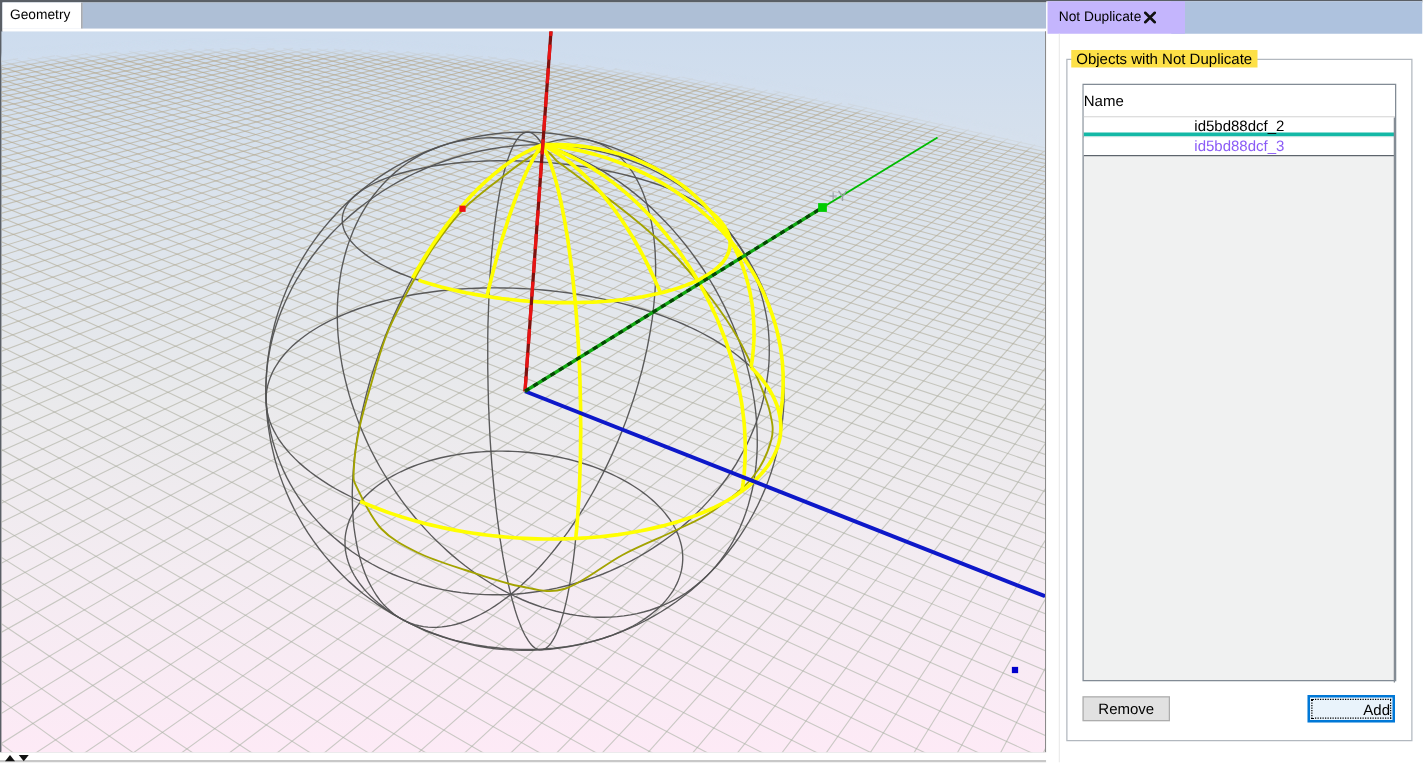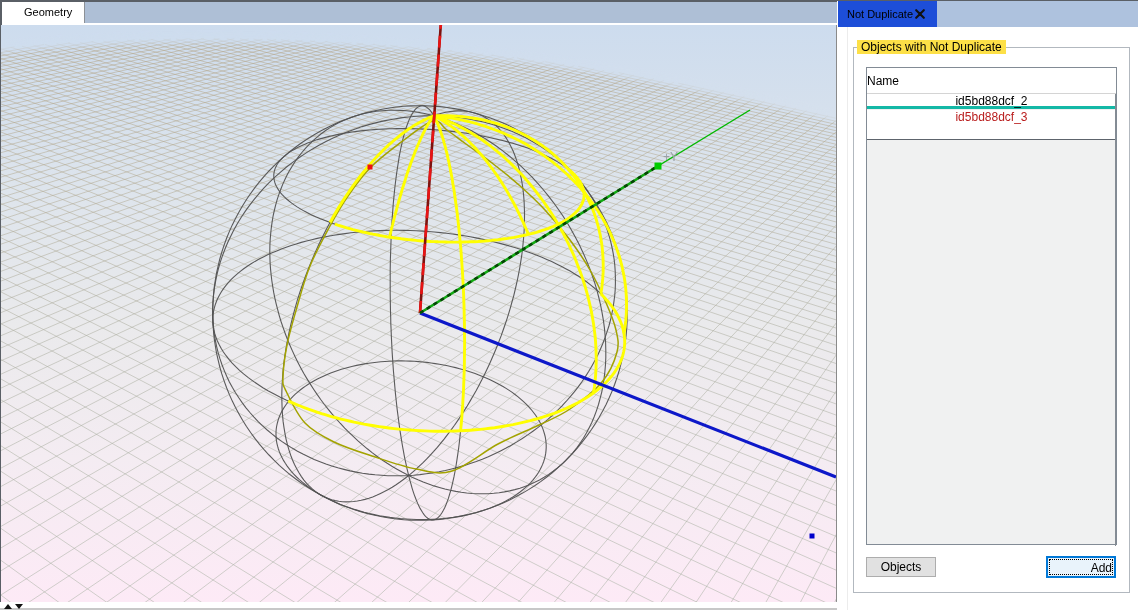--- a/index.html
+++ b/index.html
@@ -1,20 +1,20 @@
 <!DOCTYPE html>
 <html><head><meta charset="utf-8"><style>
 *{margin:0;padding:0;box-sizing:border-box}
 html,body{width:1138px;height:610px;position:relative;font-family:"Liberation Sans",sans-serif;background:#fff;overflow:hidden}
 .abs{position:absolute}
 </style></head><body>
 <div class="abs" style="left:0;top:0;width:1138px;height:2px;background:#5a5f66"></div>
 <div class="abs" style="left:0;top:0;width:2px;height:602px;background:#5a5f66"></div>
 <div class="abs" style="left:2px;top:2px;width:835px;height:21px;background:#aebfd6"></div>
-<div class="abs" style="left:2px;top:2px;width:83px;height:21px;background:#fff;border-right:1px solid #8c9096;font-size:11px;color:#000;line-height:21px;padding-left:22px">Geometry</div>
+<div class="abs" style="left:2px;top:2px;width:64px;height:21px;background:#fff;border-right:1px solid #8c9096;font-size:11px;color:#000;line-height:21px;padding-left:6px">Geometry</div>
 <div class="abs" style="left:2px;top:23px;width:835px;height:2px;background:#fff"></div>
 <div class="abs" style="left:1px;top:25px;width:836px;height:577px;border-right:1px solid #8a8a8a;border-bottom:1px solid #999da1"><svg width="835" height="577" viewBox="0 0 835 577">
 <defs>
 <filter id="fb" x="-20%" y="-20%" width="140%" height="140%">
           <feGaussianBlur stdDeviation="2.2"></feGaussianBlur>
         </filter>
 <linearGradient id="bgs" x1="0" y1="0" x2="0" y2="577" gradientUnits="userSpaceOnUse">
 <stop offset="0" stop-color="#cddcee"></stop>
 <stop offset="0.28" stop-color="#dde4ec"></stop>
 <stop offset="0.52" stop-color="#eaeaec"></stop>
@@ -272,28 +272,28 @@
 <text x="662" y="136" font-size="12" fill="#9aa0a6" font-family="Liberation Sans">+Y</text>
 
 </svg></div>
 <div class="abs" style="left:0;top:602px;width:837px;height:8px;background:#fff"></div>
 <div class="abs" style="left:0;top:608px;width:837px;height:2px;background:#c8c8c8"></div>
 <div class="abs" style="left:4px;top:604px;width:0;height:0;border-left:4px solid transparent;border-right:4px solid transparent;border-bottom:5px solid #111"></div>
 <div class="abs" style="left:15px;top:604px;width:0;height:0;border-left:4px solid transparent;border-right:4px solid transparent;border-top:5px solid #111"></div>
 <div class="abs" style="left:837px;top:0;width:301px;height:610px;background:#fff"></div>
 <div class="abs" style="left:0px;top:0;width:1138px;height:1px;background:#5a5f66"></div>
 <div class="abs" style="left:937px;top:1px;width:201px;height:26px;background:#aec2de"></div>
-<div class="abs" style="left:838px;top:1px;width:99px;height:26px;background:#1d4ed8;font-size:11px;line-height:26px;padding-left:9px;color:#000">Not Duplicate</div>
+<div class="abs" style="left:838px;top:1px;width:110px;height:26px;background:#c4b5fd;font-size:11px;line-height:26px;padding-left:9px;color:#000">Not Duplicate</div>
 <svg class="abs" style="left:915px;top:9px" width="10" height="10" viewBox="0 0 10 10">
     <path d="M1.2 1.2 L8.8 8.8 M8.8 1.2 L1.2 8.8" stroke="#111" stroke-width="2.1" stroke-linecap="round"></path>
   </svg>
 <div class="abs" style="left:847px;top:27px;width:1px;height:583px;background:#ececec"></div>
 <div class="abs" style="left:853px;top:47px;width:277px;height:546px;border:1px solid #b2b8bf"></div>
 <div class="abs" style="left:857px;top:40px;background:#fde047;padding:0 4px;font-size:12px;color:#000">Objects with Not Duplicate</div>
 <div class="abs" style="left:866px;top:67px;width:251px;height:478px;border:1px solid #828b95;background:#f0f1f1">
   <div class="abs" style="left:0;top:0;width:249px;height:26px;background:#fff;border-bottom:1px solid #d4d4d4;font-size:12px;text-align:left;line-height:26px;color:#000">Name</div>
   <div class="abs" style="left:0;top:26px;width:249px;height:15px;background:#fff;border-bottom:3px solid #14b8a6;font-size:12px;text-align:center;line-height:15px;color:#000">id5bd88dcf_2</div>
-  <div class="abs" style="left:0;top:42px;width:249px;height:30px;background:#fff;border-bottom:1px solid #5d646c;font-size:12px;text-align:center;line-height:15px;color:#b91c1c">id5bd88dcf_3</div>
+  <div class="abs" style="left:0;top:42px;width:249px;height:15px;background:#fff;border-bottom:1px solid #5d646c;font-size:12px;text-align:center;line-height:15px;color:#8b5cf6">id5bd88dcf_3</div>
   <div class="abs" style="left:248px;top:26px;width:1px;height:452px;background:#858c94"></div>
 </div>
-<div class="abs" style="left:866px;top:557px;width:70px;height:20px;background:#e1e1e1;border:1px solid #adadad;font-size:12px;text-align:center;line-height:18px;color:#000">Objects</div>
+<div class="abs" style="left:866px;top:557px;width:70px;height:20px;background:#e1e1e1;border:1px solid #adadad;font-size:12px;text-align:center;line-height:18px;color:#000">Remove</div>
 <div class="abs" style="left:1046px;top:556px;width:70px;height:22px;background:#e9f3fb;border:2px solid #0078d7;font-size:12px;text-align:right;line-height:18px;color:#000">
     <span class="abs" style="left:1px;top:1px;right:1px;bottom:1px;border:1px dotted #000;line-height:16px">Add</span>
   </div>
 </body></html>

